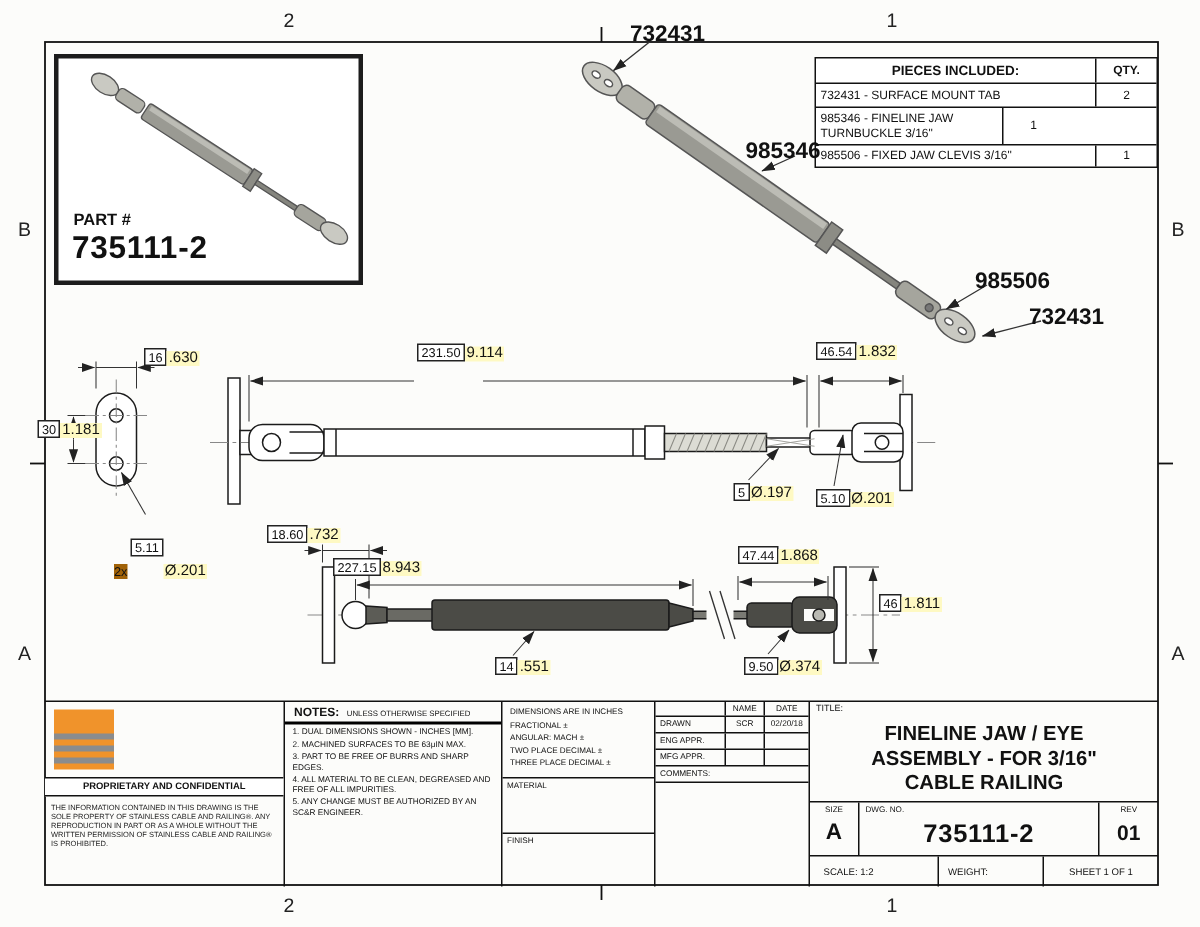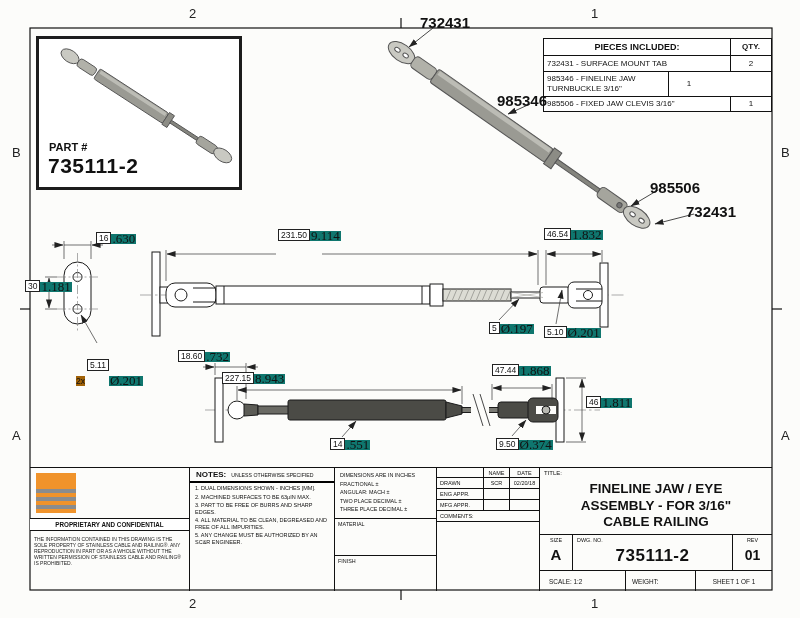--- a/index.html
+++ b/index.html
@@ -3,21 +3,21 @@
 <meta charset="utf-8">
 <style>
   html,body{margin:0;padding:0;background:#e8e8e8;}
   .sheet{position:relative;width:800px;height:618px;background:#fcfcfa;
          font-family:"Liberation Sans",sans-serif;color:#111;overflow:hidden;}
   svg.canvas{position:absolute;left:0;top:0;z-index:1;}
   .zone{position:absolute;font-size:13px;color:#222;z-index:2;}
   
   .dim{position:absolute;display:flex;align-items:flex-end;z-index:3;}
   .dim .mm{display:inline-block;border:1px solid #222;background:#fff;font-size:8.5px;line-height:10px;padding:0 2px;white-space:nowrap;}
-  .dim .in{font-size:13px;line-height:10px;background:#0f766e;padding:0 1px;white-space:nowrap;font-family:Liberation Serif, serif;}
+  .dim .in{font-size:10px;line-height:10px;background:#fef9c3;padding:0 1px;white-space:nowrap;}
   .dim .row{display:flex;align-items:center;gap:2px;}
   .dim .pre{font-size:8.5px;background:#a16207;margin-top:32px;}
   .isolabel{position:absolute;font-size:15px;font-weight:bold;z-index:3;white-space:nowrap;}
   
   .inset{position:absolute;left:36px;top:36px;width:200px;height:148px;border:3px solid #1c1c1c;background:#fff;z-index:2;}
   .inset .plabel{position:absolute;left:10px;top:102px;font-size:11px;font-weight:bold;}
   .inset .pnum{position:absolute;left:9px;top:115px;font-size:21px;font-weight:bold;letter-spacing:.5px;}
   
   .pieces{position:absolute;left:543px;top:38px;width:227px;border:1.6px solid #111;background:#fff;z-index:2;}
   .p-head{display:flex;border-bottom:1.2px solid #111;font-weight:bold;}

